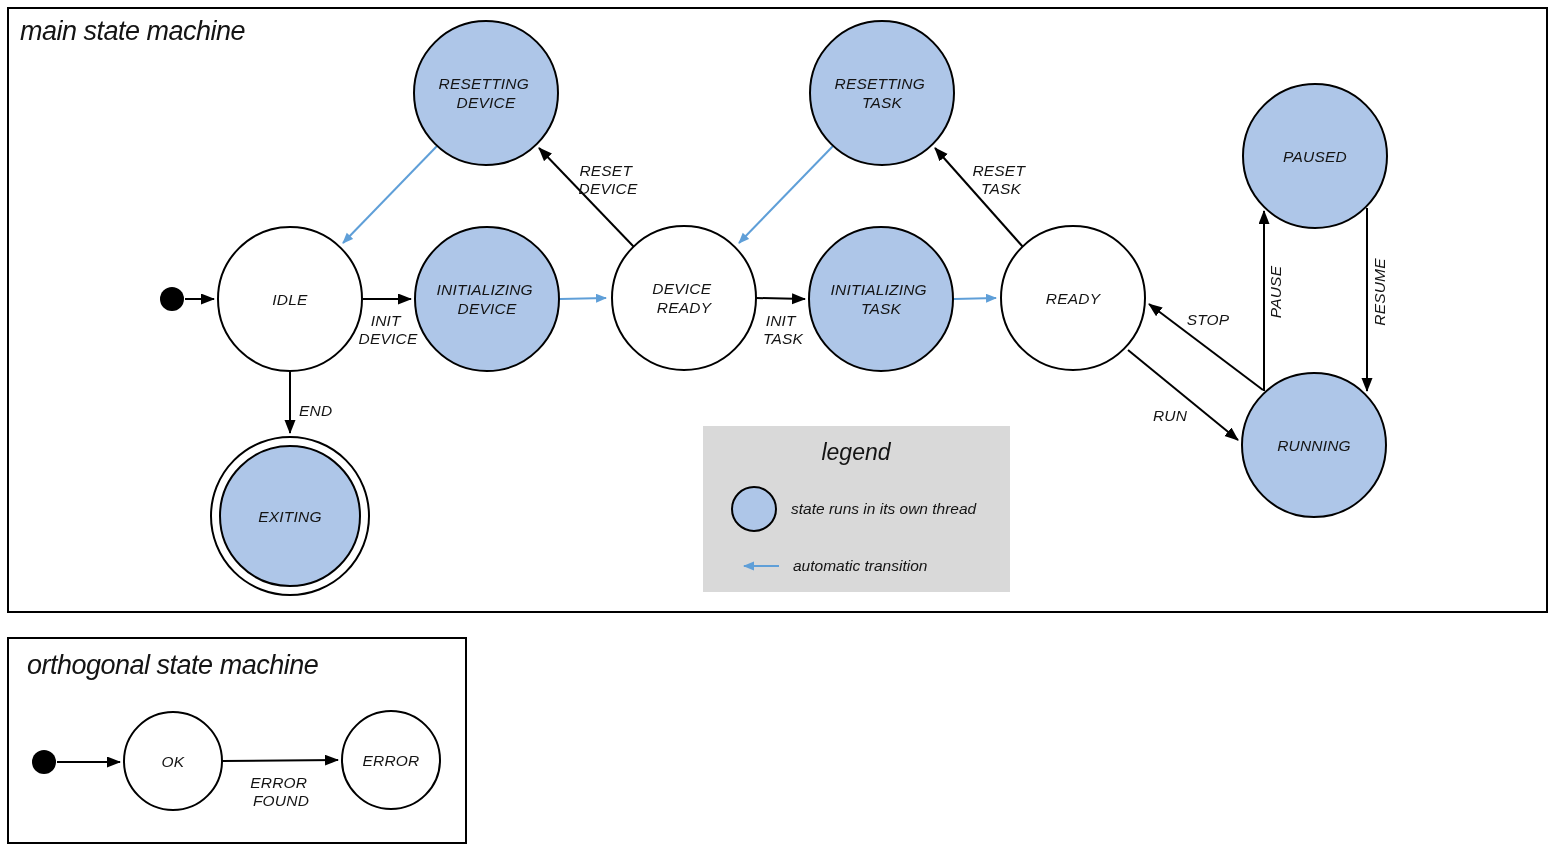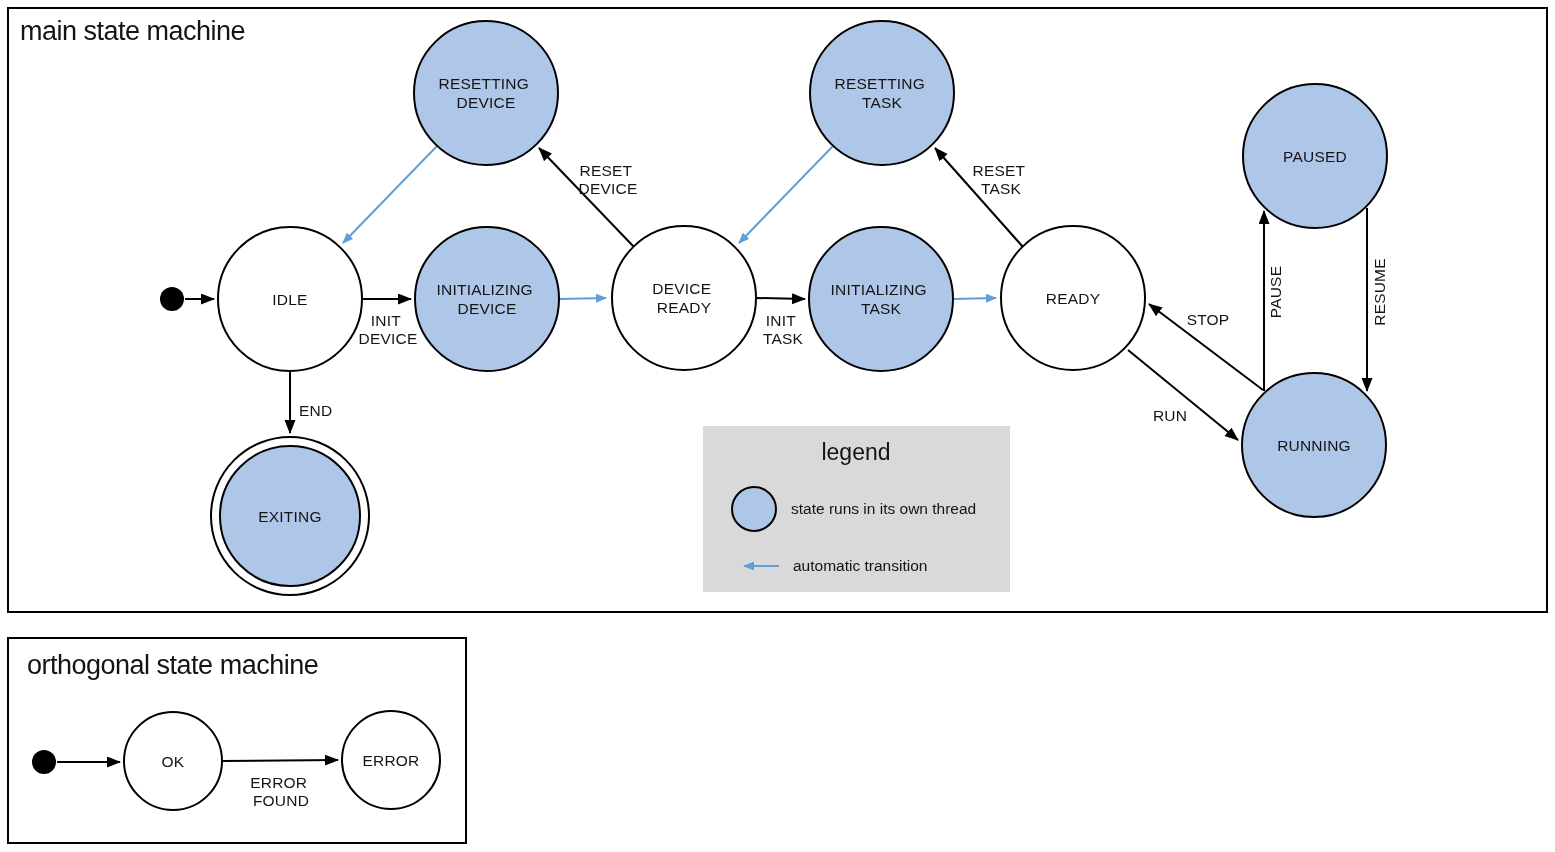--- a/index.html
+++ b/index.html
@@ -1,16 +1,16 @@
 <!DOCTYPE html>
 <html><head>
 <meta charset="utf-8">
 <style>
   html,body{margin:0;padding:0;background:#fff;}
-  .page{position:relative;width:1555px;height:852px;background:#fff;overflow:hidden;}
+  .page{position:relative;width:1555px;height:852px;background:#fff;overflow:hidden;font-style:italic;}
   svg text{
     font-family:"Liberation Sans","DejaVu Sans",sans-serif;
     fill:#141414;
   }
   .box-title{font-size:27px;letter-spacing:-0.5px;}
   .state-label{font-size:15.5px;text-anchor:middle;letter-spacing:0.2px;font-weight:500;}
   .edge-label{font-size:15.5px;text-anchor:middle;letter-spacing:0.2px;font-weight:500;}
   .edge-label-start{font-size:15.5px;text-anchor:start;letter-spacing:0.2px;font-weight:500;}
   .legend-title{font-size:23px;text-anchor:middle;}
   .legend-item-label{font-size:15.5px;text-anchor:start;}

